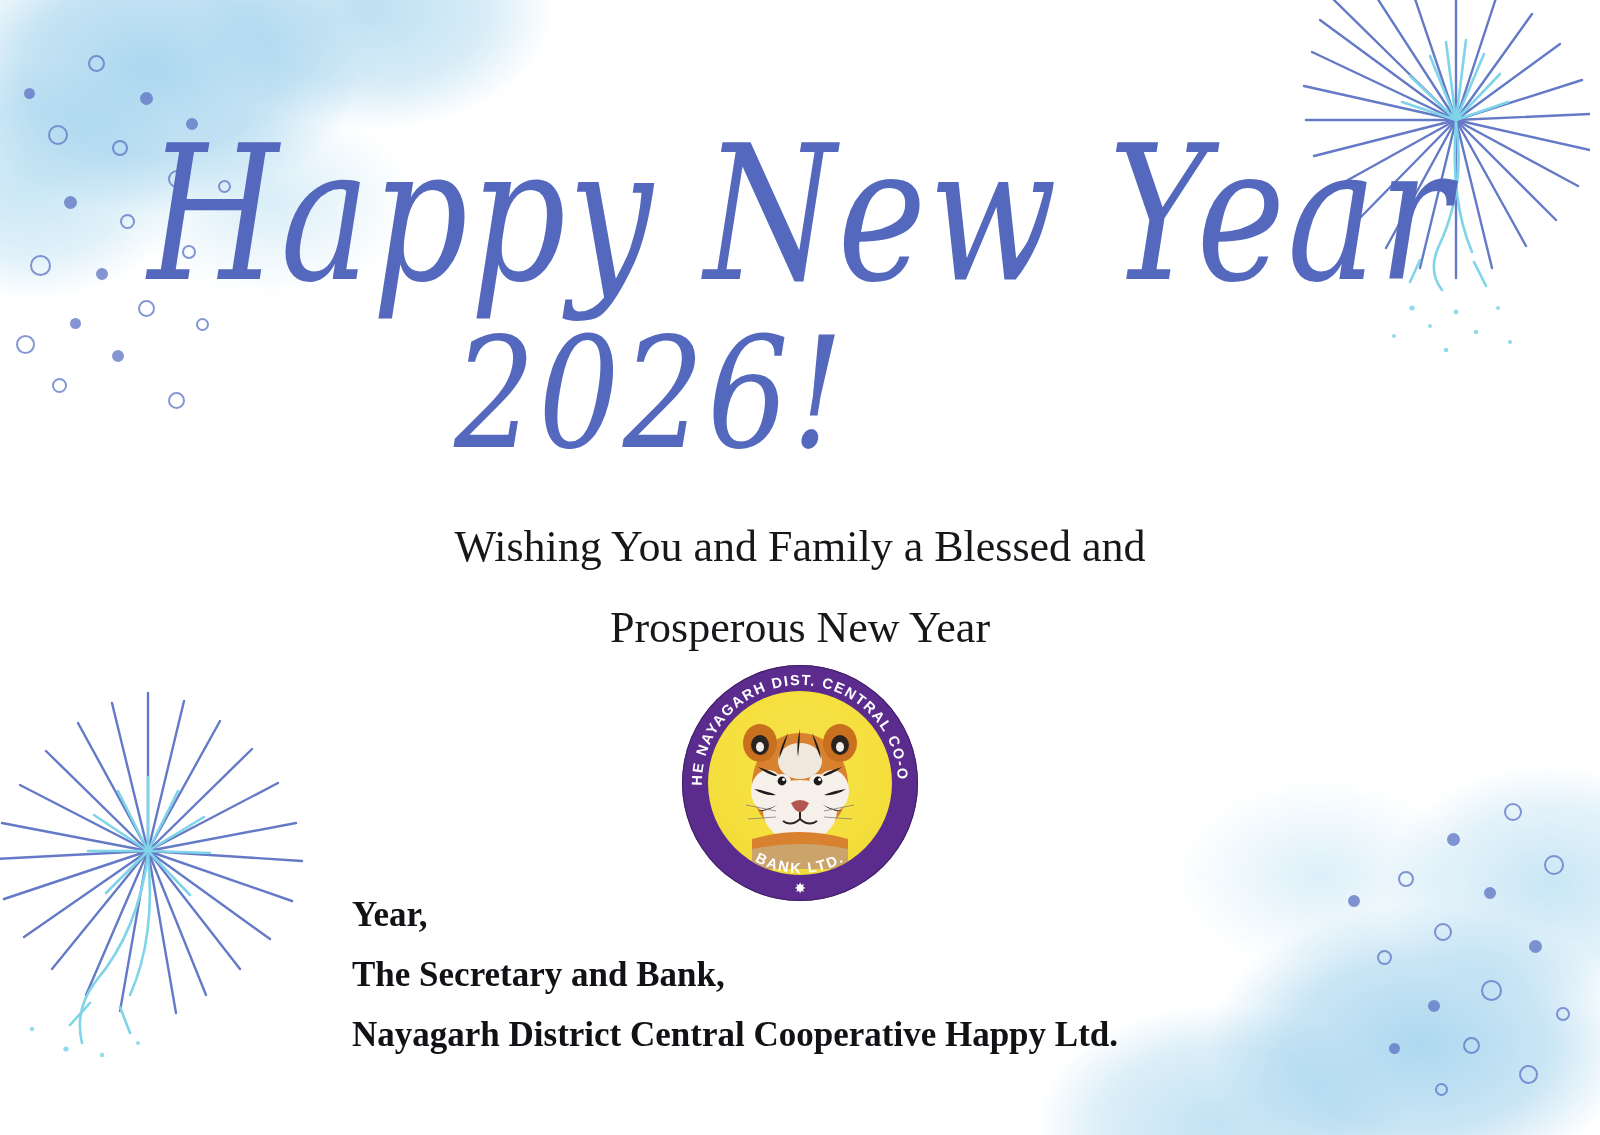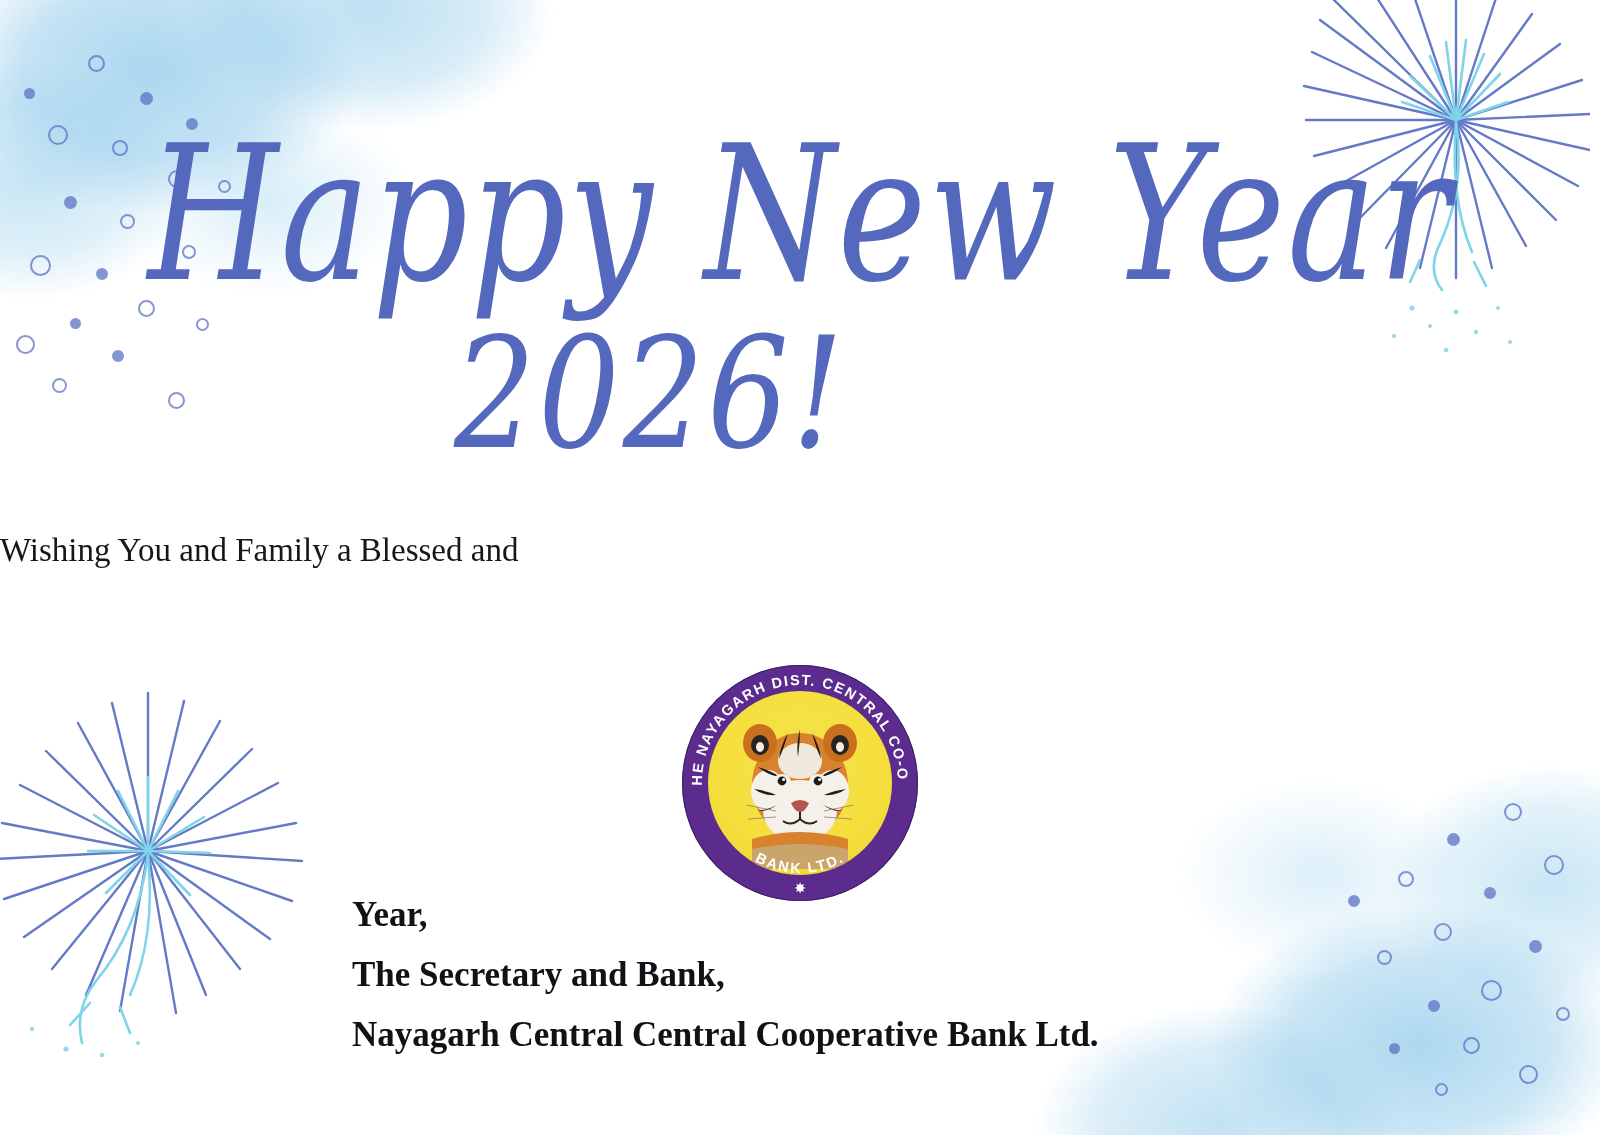--- a/index.html
+++ b/index.html
@@ -96,25 +96,26 @@
     line-height: 1.0;
     margin-top: 60px;
     margin-left: -300px;
     letter-spacing: 3px;
     transform: scaleY(1.2);
   }
 
   
   .wish {
     position: absolute;
-    top: 520px;
+    top: 506px;
     left: 0;
     width: 100%;
+    text-align: center;
     font-family: "Liberation Serif", serif;
-    font-size: 33px;
+    font-size: 44px;
     color: #16171a;
     line-height: 1.85;
   }
 
   
   .logo {
     position: absolute;
     top: 665px;
     left: 50%;
     margin-left: -118px;
@@ -327,20 +328,21 @@
     </svg>
   </div>
 
   <div class="headline-wrap">
     <div class="headline">Happy New Year</div>
     <div class="headline-2">2026!</div>
   </div>
 
   <div class="wish">
     <div>Wishing You and Family a Blessed and</div>
+    <div>Prosperous New Year</div>
   </div>
 
   <div class="logo">
     <div class="logo-ring"></div>
     <div class="logo-inner">
       <svg class="tiger" viewBox="0 0 124 170">
 
         <ellipse cx="62" cy="86" rx="48" ry="52" fill="#d8822f"></ellipse>
 
         <ellipse cx="22" cy="44" rx="17" ry="19" fill="#c9701f"></ellipse>
@@ -402,16 +404,16 @@
       <text font-family="Liberation Sans, sans-serif" font-size="14.5" font-weight="bold" fill="#ffffff" letter-spacing="2">
         <textPath href="#arcBottom" startOffset="50%" text-anchor="middle">BANK LTD.</textPath>
       </text>
     </svg>
     <div class="logo-star">✸</div>
   </div>
 
   <div class="signature">
     <div>Year,</div>
     <div>The Secretary and Bank,</div>
-    <div>Nayagarh Central Central Cooperative Bank Ltd.</div>
+    <div>Nayagarh District Central Cooperative Happy Ltd.</div>
   </div>
 
 </div>
 
 </body></html>

